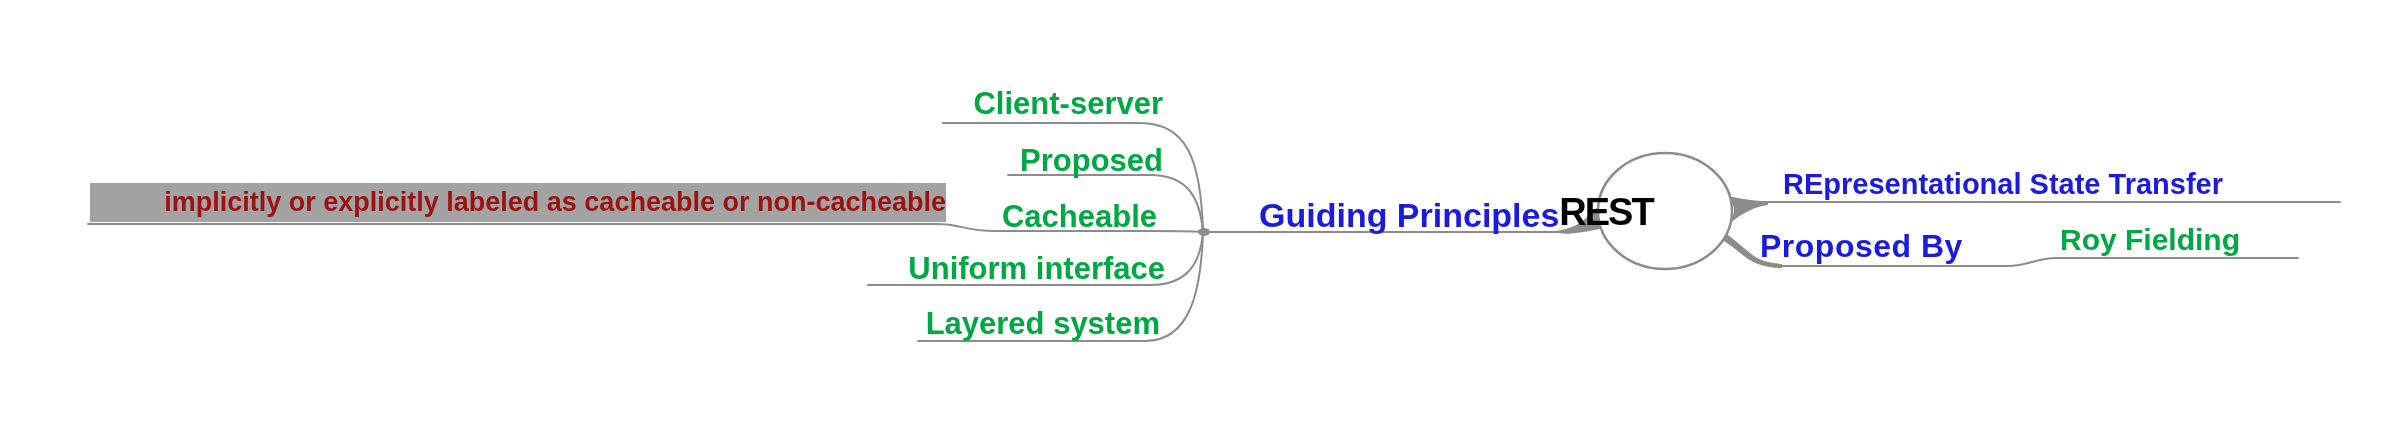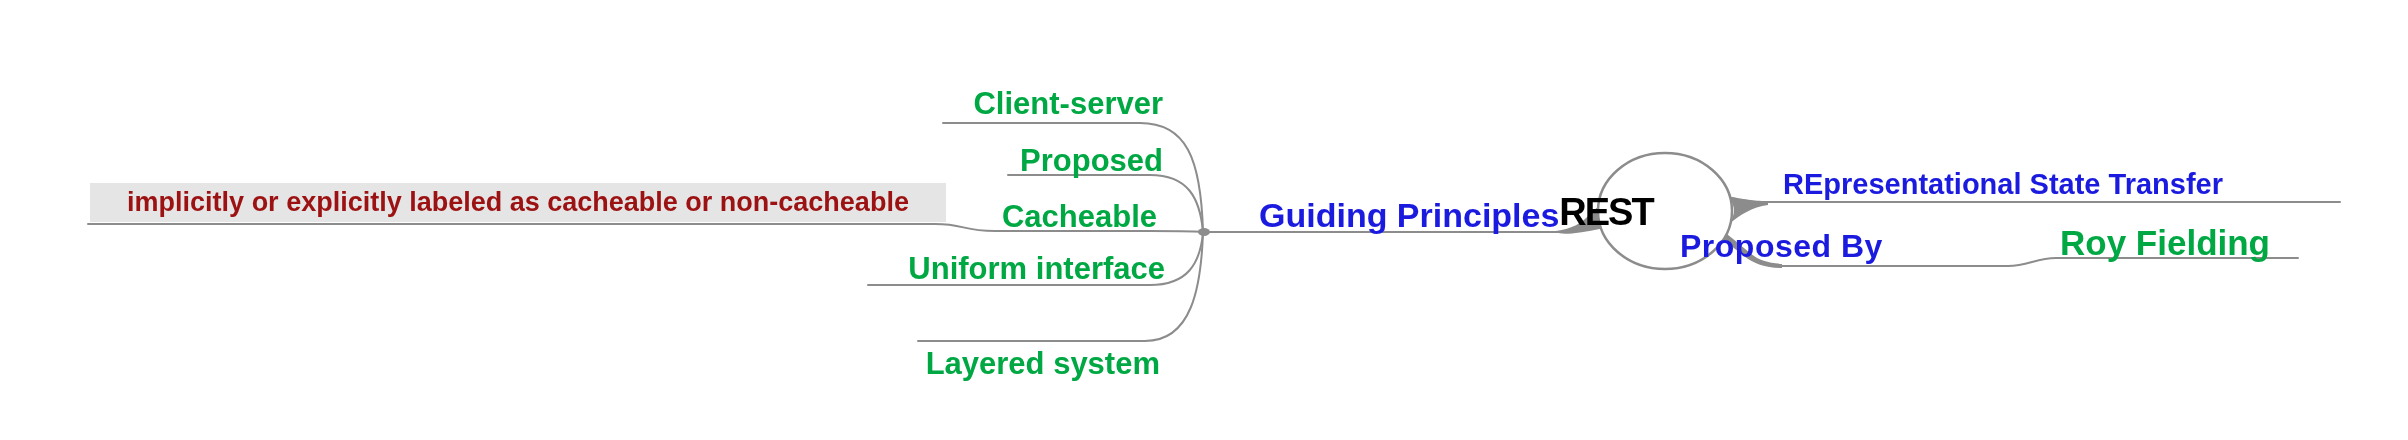--- a/index.html
+++ b/index.html
@@ -42,43 +42,43 @@
   }
   .def {
     font-size: 29px;
   }
   .pb {
     font-size: 32px;
     letter-spacing: 0.5px;
   }
   .roy {
     color: #00a844;
-    font-size: 35px;
+    font-size: 30px;
   }
   .root-label {
     position: absolute;
     left: 1539px;
     top: 193px;
     width: 134px;
     text-align: center;
     color: #000000;
     font-size: 38px;
     font-weight: bold;
     letter-spacing: -2px;
     line-height: 1;
   }
   .note {
     position: absolute;
     left: 90px;
     top: 183px;
     width: 856px;
     height: 39px;
     line-height: 39px;
-    text-align: center;
-    background: #e5e5e5;
+    text-align: right;
+    background: #a3a3a3;
     color: #9c1212;
     font-size: 27px;
     font-weight: bold;
     white-space: nowrap;
   }
 </style>
 </head>
 <body>
 
 <div class="canvas">
@@ -113,23 +113,23 @@
 
     <ellipse cx="1665" cy="211" rx="67" ry="58" fill="#ffffff" stroke="#8c8c8c" stroke-width="2.5"></ellipse>
   </svg>
 
   <div class="note">implicitly or explicitly labeled as cacheable or non-cacheable</div>
 
   <div class="label leaf right-aligned" style="right:1245px; top:88px;">Client-server</div>
   <div class="label leaf right-aligned" style="right:1245px; top:145px;">Proposed</div>
   <div class="label leaf right-aligned" style="right:1243px; top:253px;">Uniform interface</div>
   <div class="label leaf right-aligned" style="right:1251px; top:201px;">Cacheable</div>
-  <div class="label leaf right-aligned" style="right:1248px; top:308px;margin-top:40px;">Layered system</div>
+  <div class="label leaf right-aligned" style="right:1248px; top:308px;">Layered system</div>
 
   <div class="label branch gp" style="left:1222px; top:198px;margin-left:37px;">Guiding Principles</div>
 
   <div class="root-label">REST</div>
 
   <div class="label branch def" style="left:1783px; top:170px;">REpresentational State Transfer</div>
-  <div class="label branch pb" style="left:1680px; top:230px;">Proposed By</div>
+  <div class="label branch pb" style="left:1760px; top:230px;">Proposed By</div>
   <div class="label roy" style="left:2060px; top:225px; font-weight:bold;">Roy Fielding</div>
 
 </div>
 
 </body></html>

